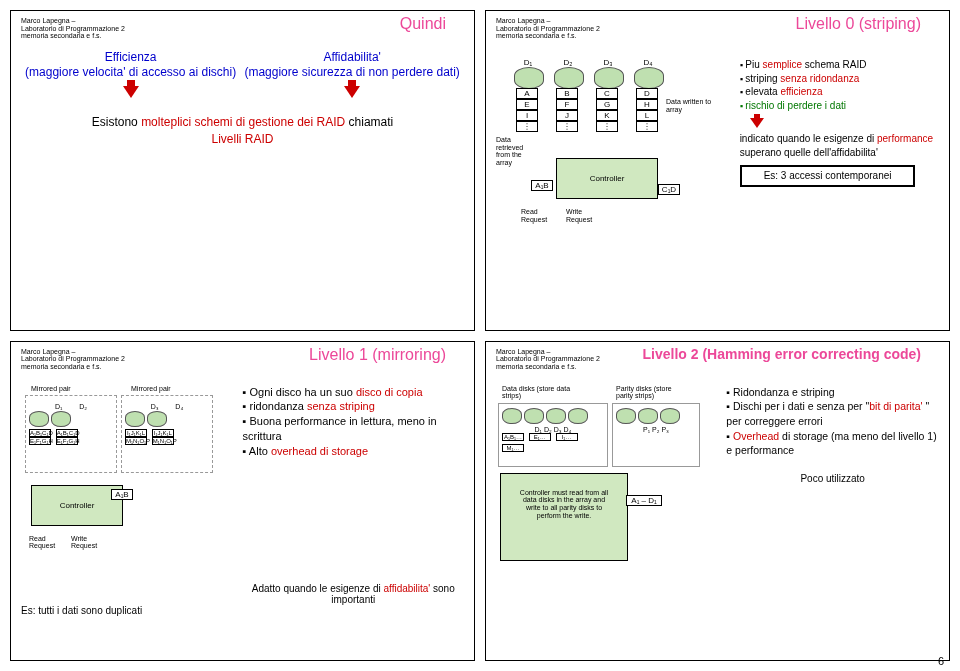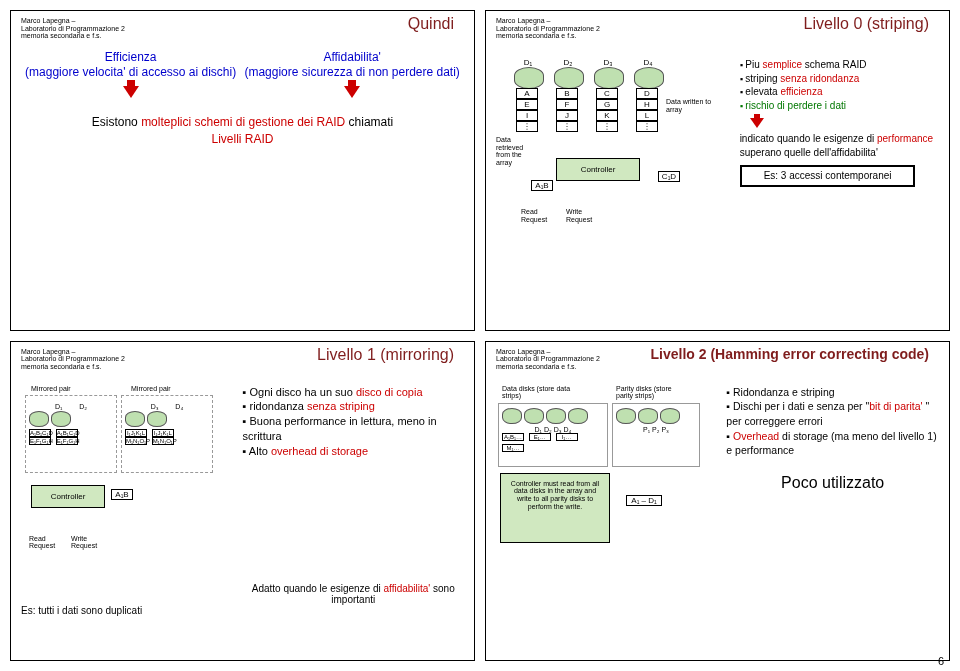--- a/index.html
+++ b/index.html
@@ -27,23 +27,23 @@
     overflow: hidden;
   }
   .slide-hdr {
     font-size: 7px;
     color: #000;
     line-height: 1.1;
   }
   .slide-title {
     position: absolute;
     top: 4px;
-    right: 20px;
+    right: 28px;
     font-size: 16px;
-    color: #7f1d1d;
+    color: #ec4899;
   }
   .red { color: #c00; }
   .blue { color: #00c; }
   .green { color: #070; }
   .black { color: #000; }
 
   
   .s1-mot {
     text-align: center;
     font-size: 13px;
@@ -92,21 +92,21 @@
     position:absolute; width:28px; text-align:center;
   }
   .disk .cyl {
     width:28px; height:20px; background:#bfe0b0; border:1px solid #555; border-radius:50%/40%;
   }
   .disk .lbl { font-size:8px; }
   .cell { border:1px solid #000; font-size:8px; padding:0 2px; background:#fff; display:block; text-align:center; }
   .stack { position:absolute; width:22px; }
   .ctrl {
     position:absolute; border:1px solid #000; background:#d0e8c0;
-    font-size:8px; text-align:center; padding:6px;
+    font-size:8px; text-align:center; padding:15px;
   }
   .tiny { font-size:7px; line-height:1.1; }
   .s2-text { width:45%; font-size:10px; line-height:1.35; }
   .s2-text ul { list-style: none; padding:0; margin:0 0 6px 0;}
   .s2-text li::before { content:"▪ "; font-size:9px;}
   .s2-arrow {
     width:0;height:0;border-left:7px solid transparent;border-right:7px solid transparent;border-top:10px solid #c00;margin:4px 0 4px 10px; position:relative;
   }
   .s2-arrow::before{content:"";position:absolute;left:-3px;top:-14px;width:6px;height:8px;background:#c00;}
   .s2-box {
@@ -121,21 +121,21 @@
   .s3-text li::before{content:"▪ ";}
   .s3-bottom { margin-top:8px; font-size:10px; font-family:'Comic Sans MS',cursive,sans-serif; text-align:center; width:50%; float:right;}
   .s3-es { font-size:10px; text-align:left; clear:both; font-family:Arial,sans-serif;}
 
   
   .s4-body { display:flex; margin-top:14px; }
   .s4-diag { width:52%; height:190px; position:relative; }
   .s4-text { width:48%; font-size:10.5px; line-height:1.4; }
   .s4-text ul{list-style:none;padding:0;margin:0;}
   .s4-text li::before{content:"▪ ";}
-  .s4-bottom { font-size:16px; margin-top:14px; text-align:center;}
+  .s4-bottom { font-size:10px; margin-top:14px; text-align:center;}
 
   .pagenum {
     position: fixed; bottom: 4px; right: 16px; font-size: 11px;
   }
 
   
   .pair {
     position:absolute; border:1px dashed #999; padding:4px 2px 2px 2px;
   }
   .minidisk {
@@ -228,21 +228,21 @@
         <span class="cell">H</span>
         <span class="cell">L</span>
         <span class="cell">⋮</span>
       </div>
       <div class="tiny" style="position:absolute;left:0;top:78px;width:40px;">Data retrieved from the array</div>
       <div class="tiny" style="position:absolute;left:170px;top:40px;width:50px;">Data written to array</div>
       <div class="ctrl" style="left:60px;top:100px;width:70px;">Controller</div>
       <div class="stack" style="left:35px;top:122px;">
         <span class="cell">A₁B</span>
       </div>
-      <div class="stack" style="left:150px;top:113px;padding-left:12px;">
+      <div class="stack" style="left:150px;top:126px;padding-left:12px;">
         <span class="cell">C₁D</span>
       </div>
       <div class="tiny" style="position:absolute;left:25px;top:150px;width:40px;">Read Request</div>
       <div class="tiny" style="position:absolute;left:70px;top:150px;width:40px;">Write Request</div>
     </div>
 
     <div class="s2-text">
       <ul>
         <li><span class="black">Piu</span><span class="red"> semplice</span><span class="black"> schema RAID</span></li>
         <li><span class="black">striping </span><span class="red">senza ridondanza</span></li>

